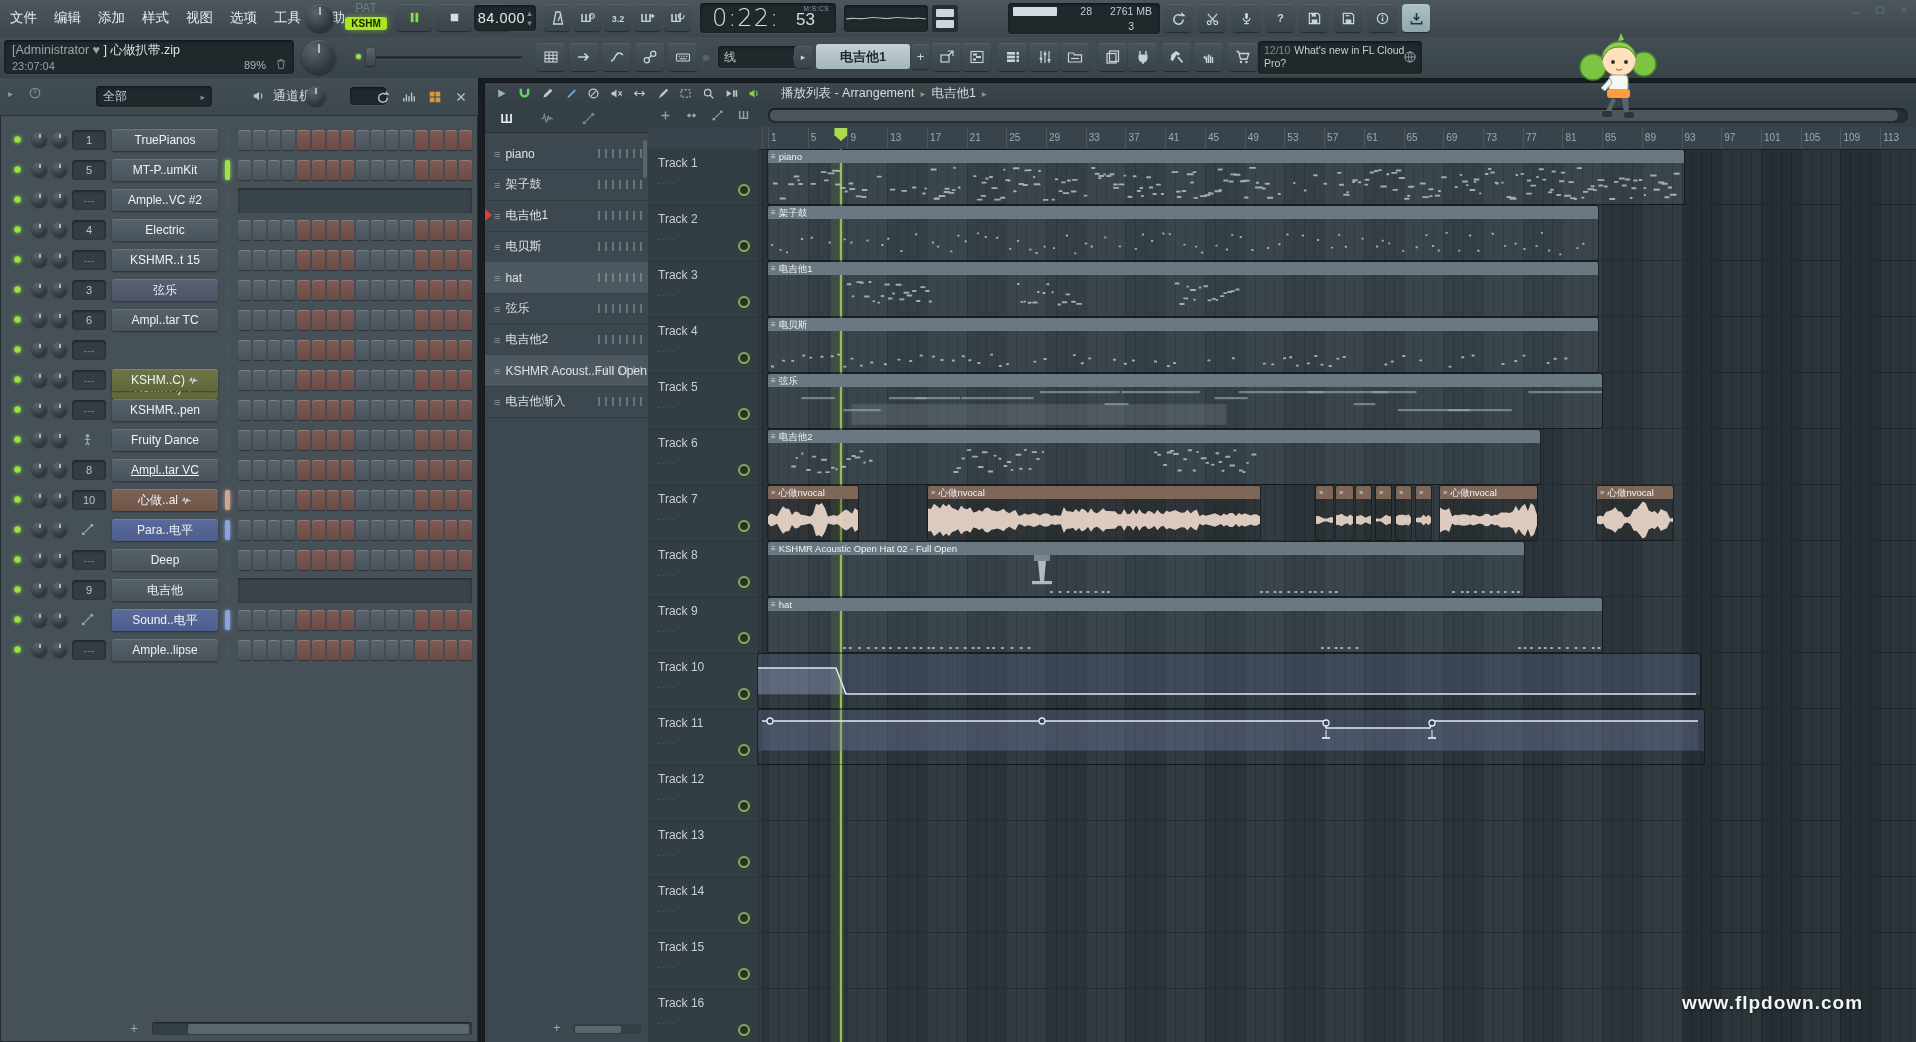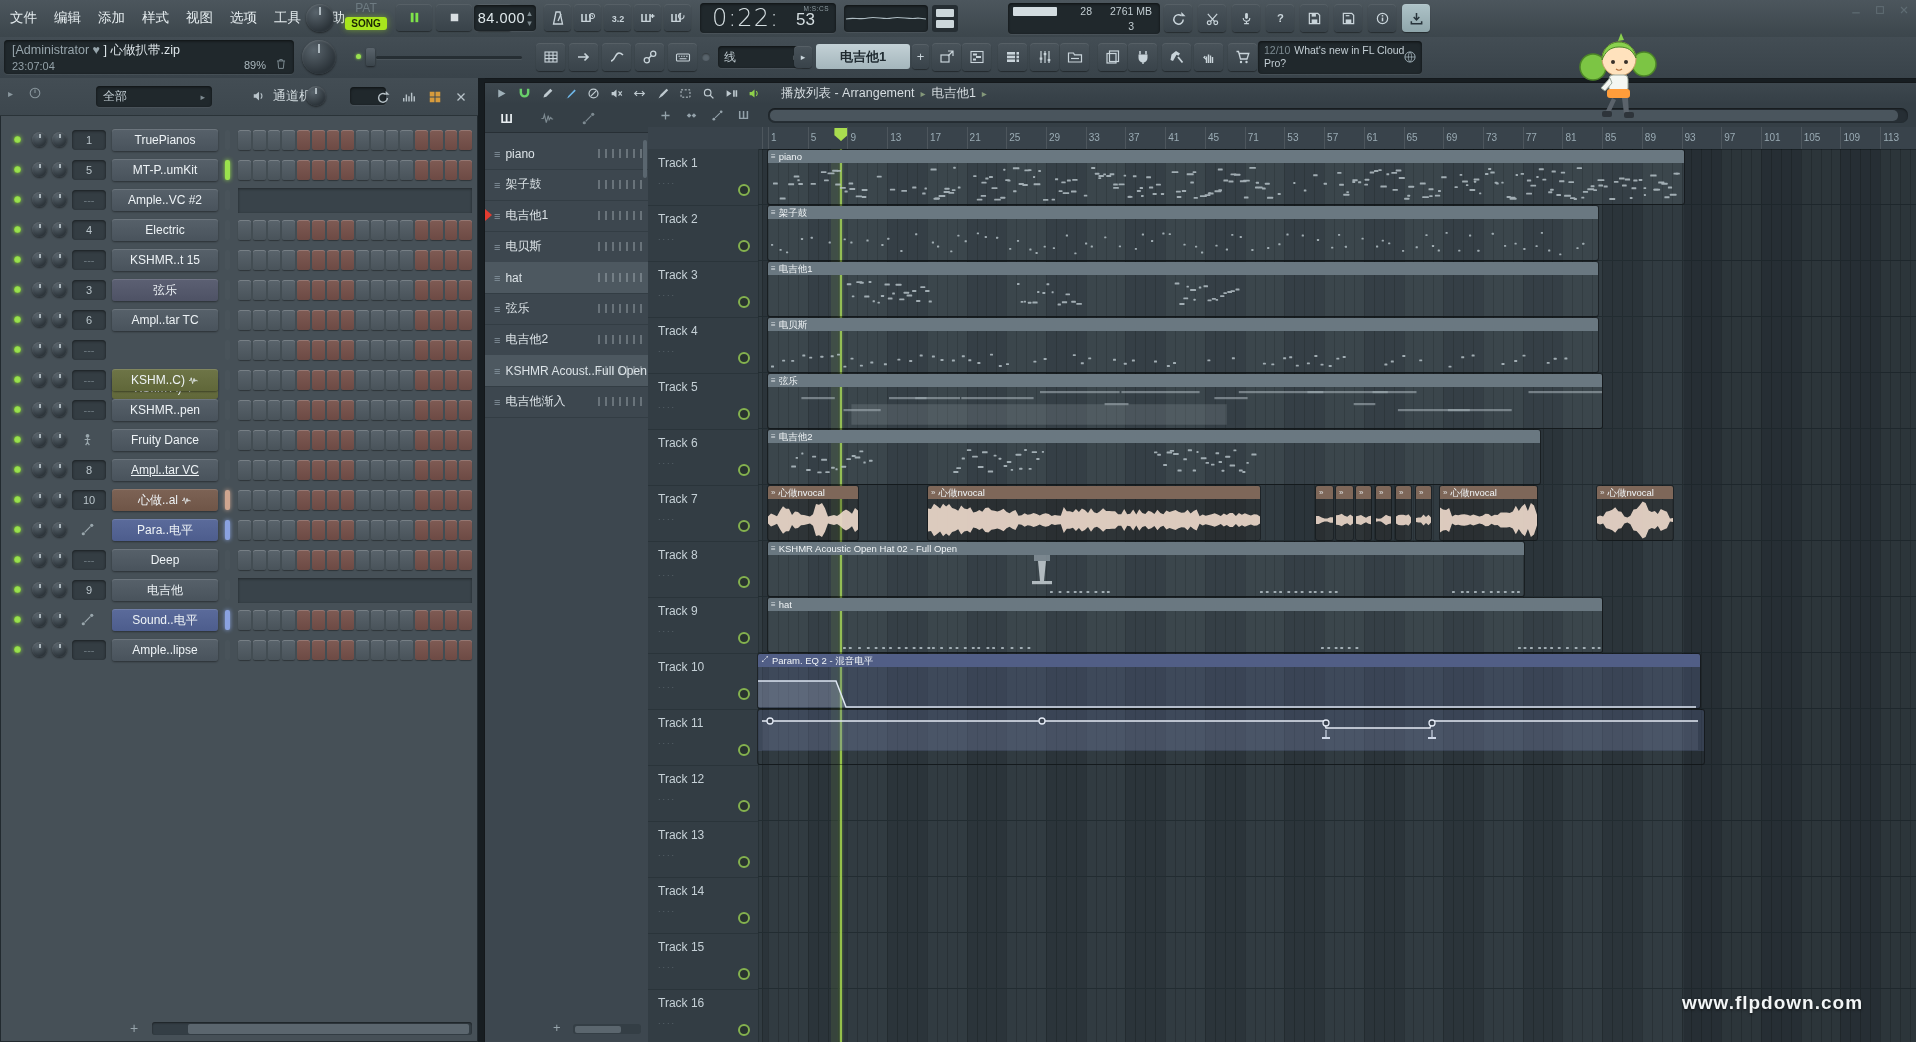--- a/index.html
+++ b/index.html
@@ -149,21 +149,21 @@
       <span class="menuitem">添加</span>
       <span class="menuitem">样式</span>
       <span class="menuitem">视图</span>
       <span class="menuitem">选项</span>
       <span class="menuitem">工具</span>
       <span class="menuitem">帮助</span>
     </div>
   <div class="r knob" style="left:306px;top:4px;width:28px;height:28px"></div>
   <div id="patsong" class="r">
     <div id="patlbl">PAT</div>
-    <div><span id="songlbl">SONG</span></div>
+    <div><span id="songlbl">KSHM</span></div>
   </div>
   <div id="transport" class="r" style="left:396px;top:0;height:36px">
       <div class="r tbtn transbtn" style="left: 0px; color: rgb(126, 226, 74);">
         <svg width="15" height="15" viewBox="0 0 16 16">
           <rect x="4" y="3" width="3" height="10" fill="currentColor"></rect>
           <rect x="9" y="3" width="3" height="10" fill="currentColor"></rect>
         </svg>
       </div>
       <div class="r tbtn transbtn" style="left: 40px; color: rgb(216, 222, 225);">
         <svg width="15" height="15" viewBox="0 0 16 16">
@@ -1214,21 +1214,21 @@
         <span class="ruln" style="left: 92.44px;">9</span>
         <span class="ruln" style="left: 132.16px;">13</span>
         <span class="ruln" style="left: 171.88px;">17</span>
         <span class="ruln" style="left: 211.6px;">21</span>
         <span class="ruln" style="left: 251.32px;">25</span>
         <span class="ruln" style="left: 291.04px;">29</span>
         <span class="ruln" style="left: 330.76px;">33</span>
         <span class="ruln" style="left: 370.48px;">37</span>
         <span class="ruln" style="left: 410.2px;">41</span>
         <span class="ruln" style="left: 449.92px;">45</span>
-        <span class="ruln" style="left: 489.64px;">71</span>
+        <span class="ruln" style="left: 489.64px;">49</span>
         <span class="ruln" style="left: 529.36px;">53</span>
         <span class="ruln" style="left: 569.08px;">57</span>
         <span class="ruln" style="left: 608.8px;">61</span>
         <span class="ruln" style="left: 648.52px;">65</span>
         <span class="ruln" style="left: 688.24px;">69</span>
         <span class="ruln" style="left: 727.96px;">73</span>
         <span class="ruln" style="left: 767.68px;">77</span>
         <span class="ruln" style="left: 807.4px;">81</span>
         <span class="ruln" style="left: 847.12px;">85</span>
         <span class="ruln" style="left: 886.84px;">89</span>
@@ -2049,28 +2049,20 @@
                 <rect x="789.8" y="36.0" width="2.8" height="1.9" rx="0.5"></rect>
                 <rect x="798.0" y="36.0" width="2.8" height="1.9" rx="0.5"></rect>
                 <rect x="806.7" y="36.0" width="2.8" height="1.9" rx="0.5"></rect>
                 <rect x="814.8" y="36.0" width="2.8" height="1.9" rx="0.5"></rect>
                 <rect x="823.9" y="36.0" width="2.8" height="1.9" rx="0.5"></rect>
                 <rect x="829.7" y="36.0" width="2.8" height="1.9" rx="0.5"></rect>
               </g>
             </svg></div>
         </div>
         <div class="clip automation" style="left: 0px; width: 942px; top: 505px;">
-          <div class="hdr">
-            <span class="hpfx"><svg width="8" height="8" viewBox="0 0 16 16">
-                <circle cx="3.5" cy="12.5" r="1.7" fill="currentColor"></circle>
-                <circle cx="12.5" cy="3.5" r="1.7" fill="currentColor"></circle>
-                <path d="M5 11L11 5" stroke="currentColor" stroke-width="1.3"></path>
-              </svg></span>
-            <span>Param. EQ 2 - 混音电平</span>
-          </div>
           <div class="body"><svg class="pv" width="942" height="41">
               <path d="M0 14 L78 14 L88 40 L0 40 Z" fill="rgba(205,215,235,0.22)"></path>
               <path d="M0 14 H78 L88 40 H938" fill="none" stroke="#dde5f2" stroke-width="1.5"></path>
             </svg></div>
         </div>
         <div class="clip automation" style="left: 0px; width: 946px; top: 561px;">
           <div class="body"><svg class="pv" width="946" height="41">
               <path d="M4 11 H566 L568 18 H672 L674 11 H940 V40 H4 Z" fill="rgba(190,200,225,0.10)"></path>
               <path d="M4 11 H566 L568 18 H672 L674 11 H940" fill="none" stroke="#e3e9f4" stroke-width="1.4"></path>
               <path d="M568 20v7M674 20v7" stroke="#cfd8e8" stroke-width="1.2"></path>

